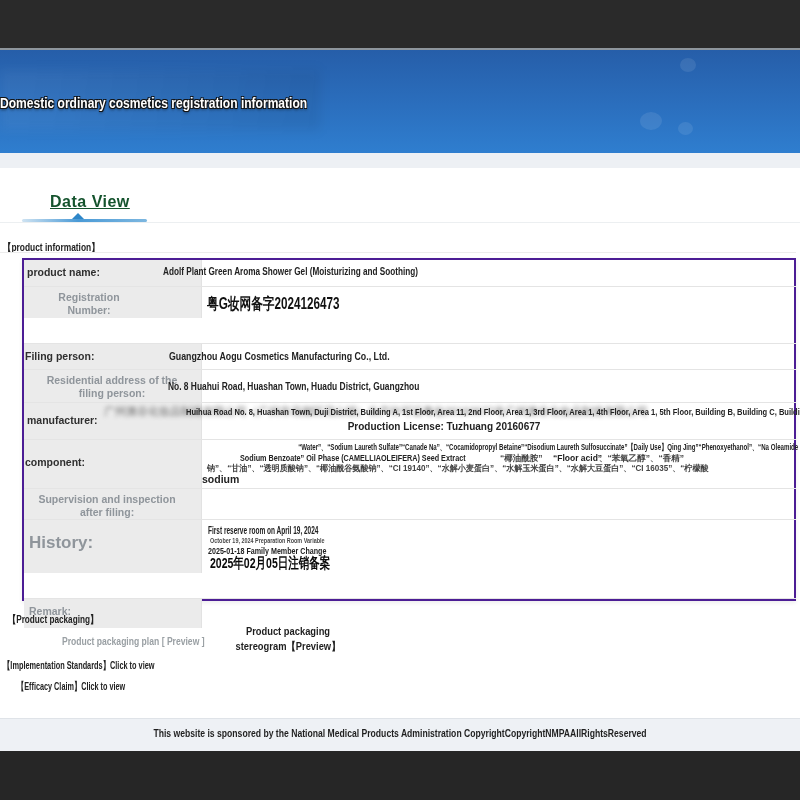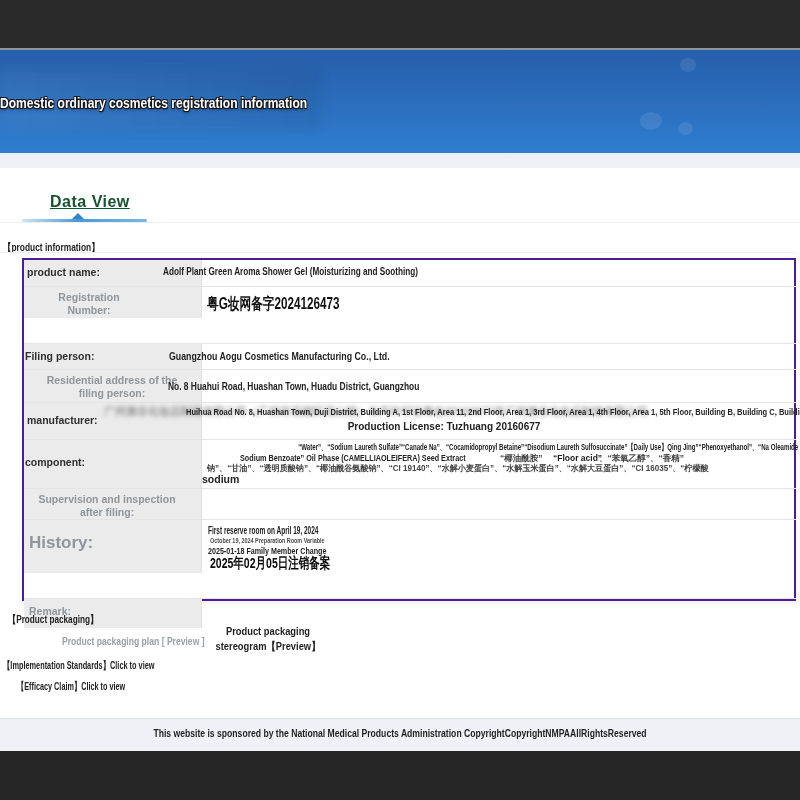--- a/index.html
+++ b/index.html
@@ -163,21 +163,21 @@
         <div class="lbl-gray" style="left:5px;top:6px;">Remark:</div>
       </div>
       <div class="val" style="left:200px;top:8px;font-size:10px;"></div>
     </div>
   </div>
 
   <div class="pk" style="left:8px;top:613px;font-size:10.5px;font-weight:600;color:#222;transform:scaleX(.78);transform-origin:left;">【Product packaging】</div>
 
   <div class="pk" style="left:62px;top:635px;font-size:11px;color:#9aa0a4;font-weight:600;transform:scaleX(.78);transform-origin:left;">Product packaging plan [ Preview ]</div>
 
-  <div class="pk" style="left:200px;top:624px;width:136px;text-align:center;font-size:11px;font-weight:bold;color:#1e1e1e;line-height:15px;">
+  <div class="pk" style="left:220px;top:624px;width:136px;text-align:center;font-size:11px;font-weight:bold;color:#1e1e1e;line-height:15px;">
     <div style="transform:scaleX(.85);">Product packaging</div>
     <div style="transform:scaleX(.85);">stereogram【Preview】</div>
   </div>
 
   <div class="pk" style="left:3px;top:659px;font-size:10.5px;font-weight:600;color:#222;transform:scaleX(.7);transform-origin:left;"><span>【Implementation Standards】</span><span>Click to view</span></div>
 
   <div class="pk" style="left:17px;top:679px;font-size:11px;font-weight:600;color:#222;transform:scaleX(.66);transform-origin:left;"><span>【Efficacy Claim】</span><span>Click to view</span></div>
 
   <div class="footer">
     <div class="footer-text">This website is sponsored by the National Medical Products Administration CopyrightCopyrightNMPAAllRightsReserved</div>

